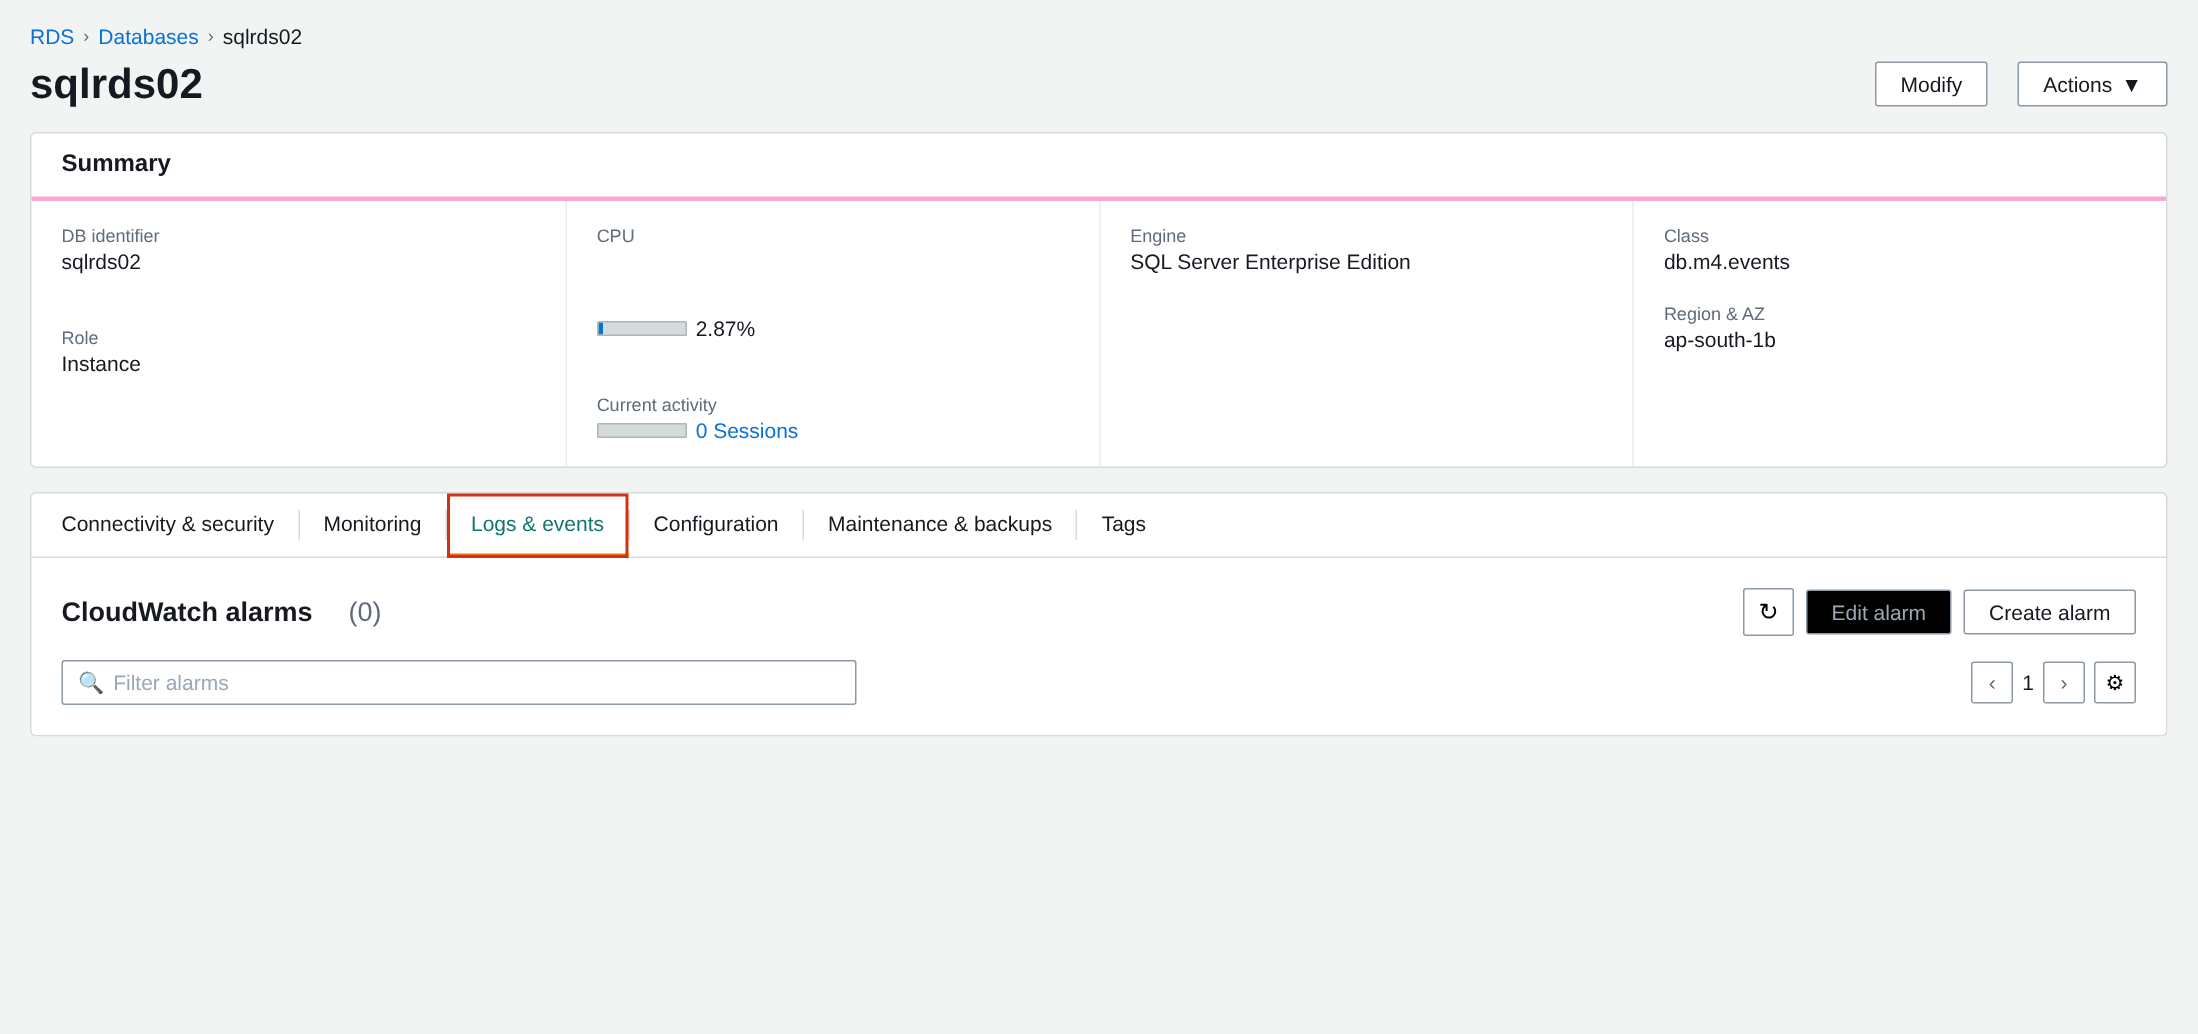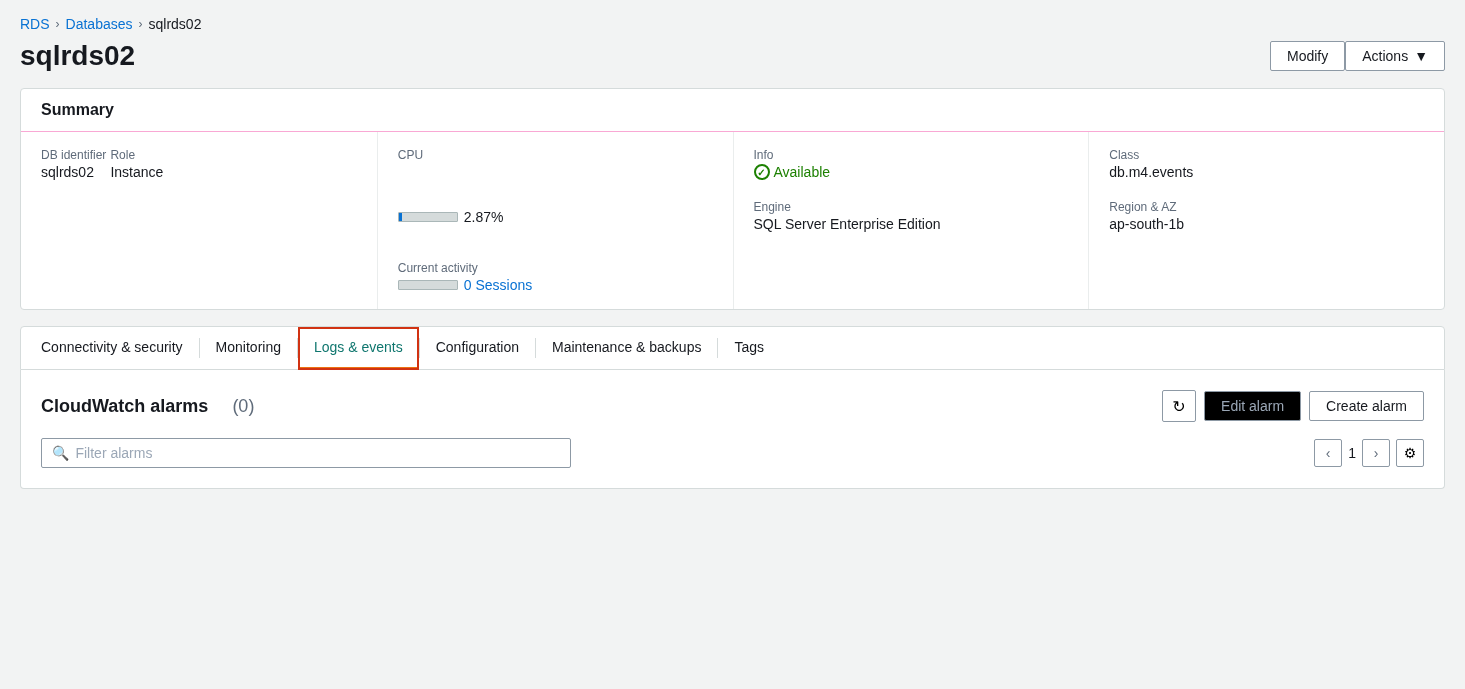--- a/index.html
+++ b/index.html
@@ -39,21 +39,21 @@
       justify-content: space-between;
       margin-bottom: 16px;
     }
     .page-title {
       font-size: 28px;
       font-weight: 700;
       color: #16191f;
     }
     .header-actions {
       display: flex;
-      gap: 0;
+      gap: 20px;
       margin-left: 28px;
     }
     .btn {
       padding: 6px 16px;
       border-radius: 2px;
       font-size: 14px;
       cursor: pointer;
       font-weight: 400;
       border: 1px solid #8d99a5;
       background: #fff;
@@ -64,21 +64,21 @@
     }
     .summary-card {
       background: #fff;
       border: 1px solid #d5dbdb;
       border-radius: 4px;
       margin-bottom: 16px;
       padding: 0;
     }
     .summary-header {
       padding: 12px 20px;
-      border-bottom: 1px solid #f9a8d4;
+      border-bottom: 3px solid #f9a8d4;
     }
     .summary-title {
       font-size: 16px;
       font-weight: 700;
     }
     .summary-label {
       font-size: 12px;
       color: #5f6b7a;
       margin-bottom: 2px;
     }
@@ -307,21 +307,21 @@
       </button>
     </div>
   </div>
 
   <div class="summary-card">
     <div class="summary-header">
       <span class="summary-title">Summary</span>
     </div>
     <div class="summary-full-grid">
 
-      <div style="padding: 16px 20px; display: flex; gap: 4px;">
+      <div style="padding: 16px 20px; display: flex; flex-direction: column; gap: 36px;">
         <div>
           <div class="summary-label">DB identifier</div>
           <div class="summary-value">sqlrds02</div>
         </div>
         <div>
           <div class="summary-label">Role</div>
           <div class="summary-value">Instance</div>
         </div>
       </div>
 
@@ -338,27 +338,20 @@
         <div>
           <div class="summary-label">Current activity</div>
           <div class="sessions-bar-container">
             <div class="sessions-bar"></div>
             <a class="sessions-link">0 Sessions</a>
           </div>
         </div>
       </div>
 
       <div style="padding: 16px 20px; display: flex; flex-direction: column; gap: 20px; border-left: 1px solid #eaeded;">
-        <div>
-          <div class="summary-label">Info</div>
-          <div class="summary-value available">
-            <span class="check-icon">✓</span>
-            <span>Available</span>
-          </div>
-        </div>
         <div>
           <div class="summary-label">Engine</div>
           <div class="summary-value">SQL Server Enterprise Edition</div>
         </div>
       </div>
 
       <div style="padding: 16px 20px; display: flex; flex-direction: column; gap: 20px; border-left: 1px solid #eaeded;">
         <div>
           <div class="summary-label">Class</div>
           <div class="summary-value">db.m4.events</div>

